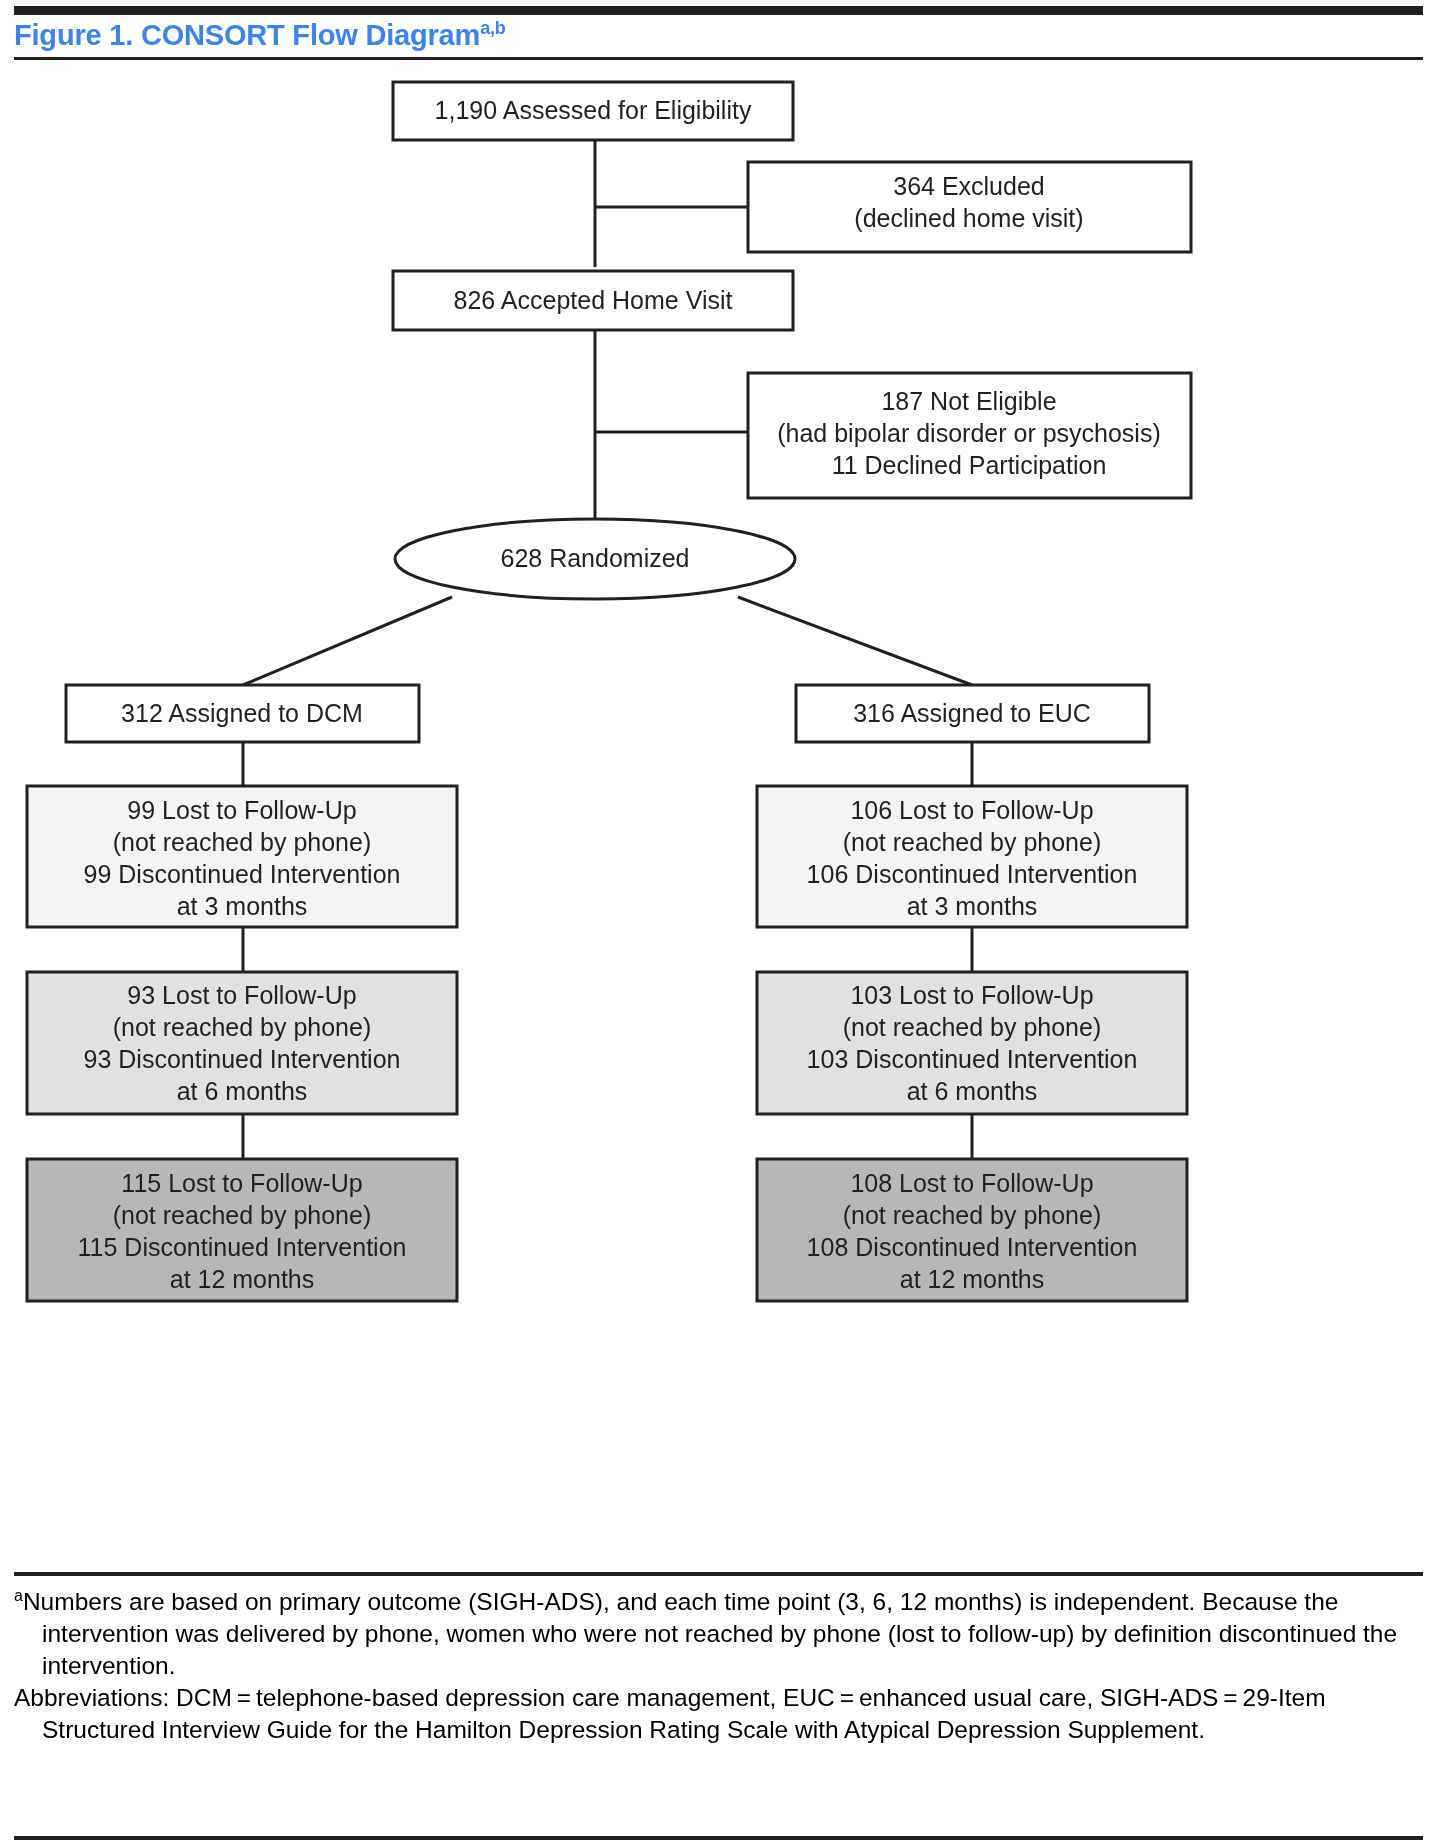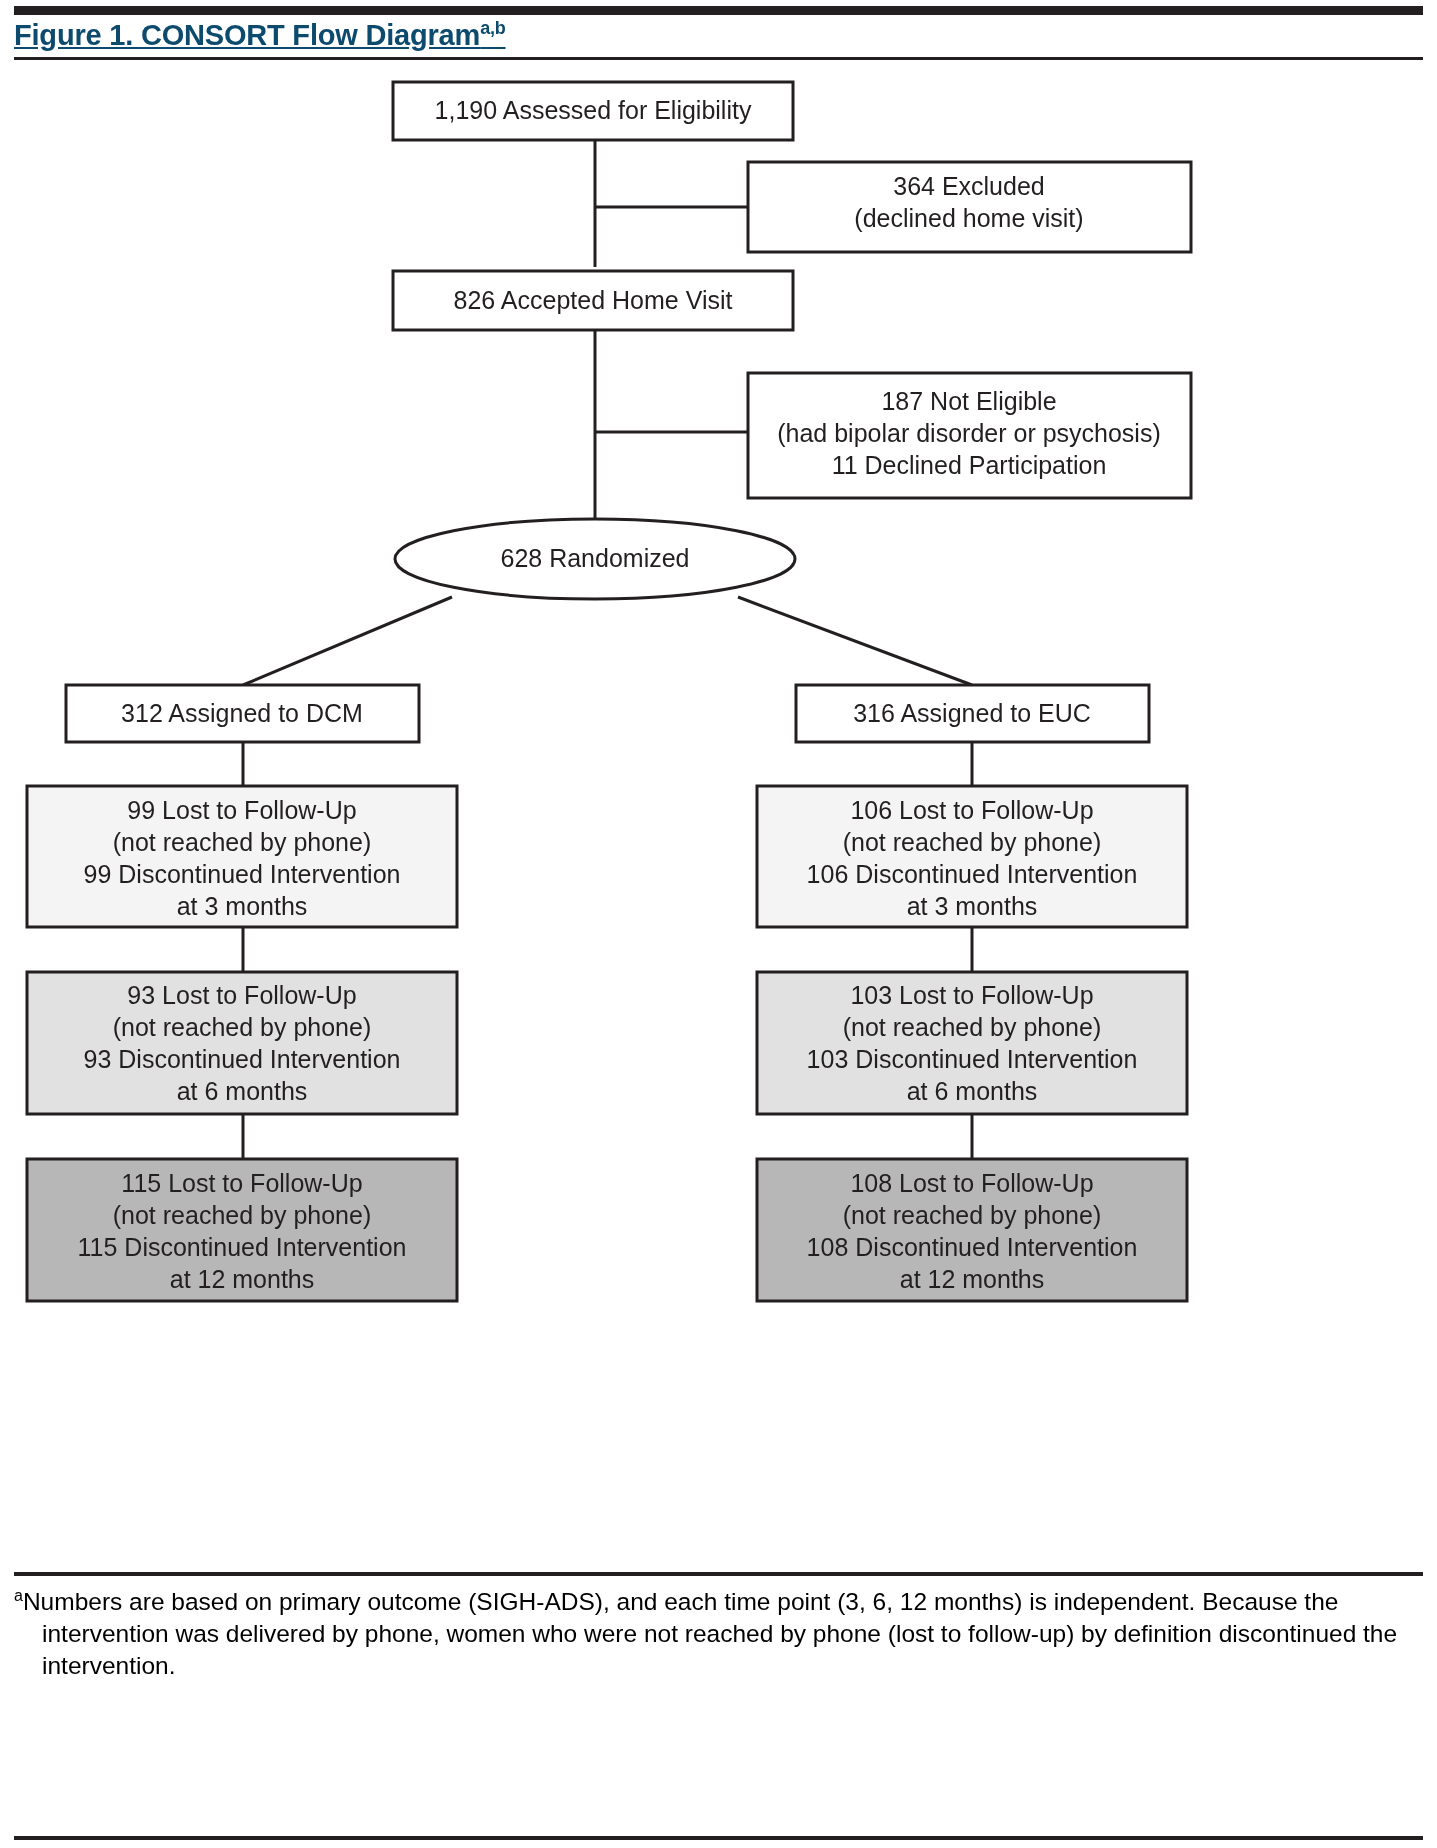--- a/index.html
+++ b/index.html
@@ -26,22 +26,21 @@
     background: #231f20;
   }
   .fig-title {
     position: absolute;
     left: 14px;
     top: 18px;
     font-size: 29px;
     font-weight: bold;
     letter-spacing: -0.2px;
     white-space: nowrap;
-    color: #0c4a6e;
-    text-decoration: underline;
+    color: #3b82f6;
   }
   .fig-title sup {
     font-size: 18px;
     vertical-align: super;
     font-weight: bold;
   }
   .title-rule {
     position: absolute;
     left: 14px;
     top: 57px;
@@ -245,14 +244,15 @@
     <text class="boxtext" x="972" y="1187">108 Discontinued Intervention</text>
     <text class="boxtext" x="972" y="1219">at 12 months</text>
   </g>
 
 </svg>
 </div>
 
 <div class="foot-rule-top"></div>
 <div class="footnotes">
   <p class="fn-para hang"><sup>a</sup><span>Numbers are based on primary outcome (SIGH-ADS), and each time point (3, 6, 12 months) is independent. Because the intervention was delivered by phone, women who were not reached by phone (lost to follow-up) by definition discontinued the intervention.</span></p>
+  <p class="fn-para hang">Abbreviations: DCM = telephone-based depression care management, EUC = enhanced usual care, SIGH-ADS = 29-Item Structured Interview Guide for the Hamilton Depression Rating Scale with Atypical Depression Supplement.</p>
 </div>
 <div class="foot-rule-bottom"></div>
 
 </body></html>

